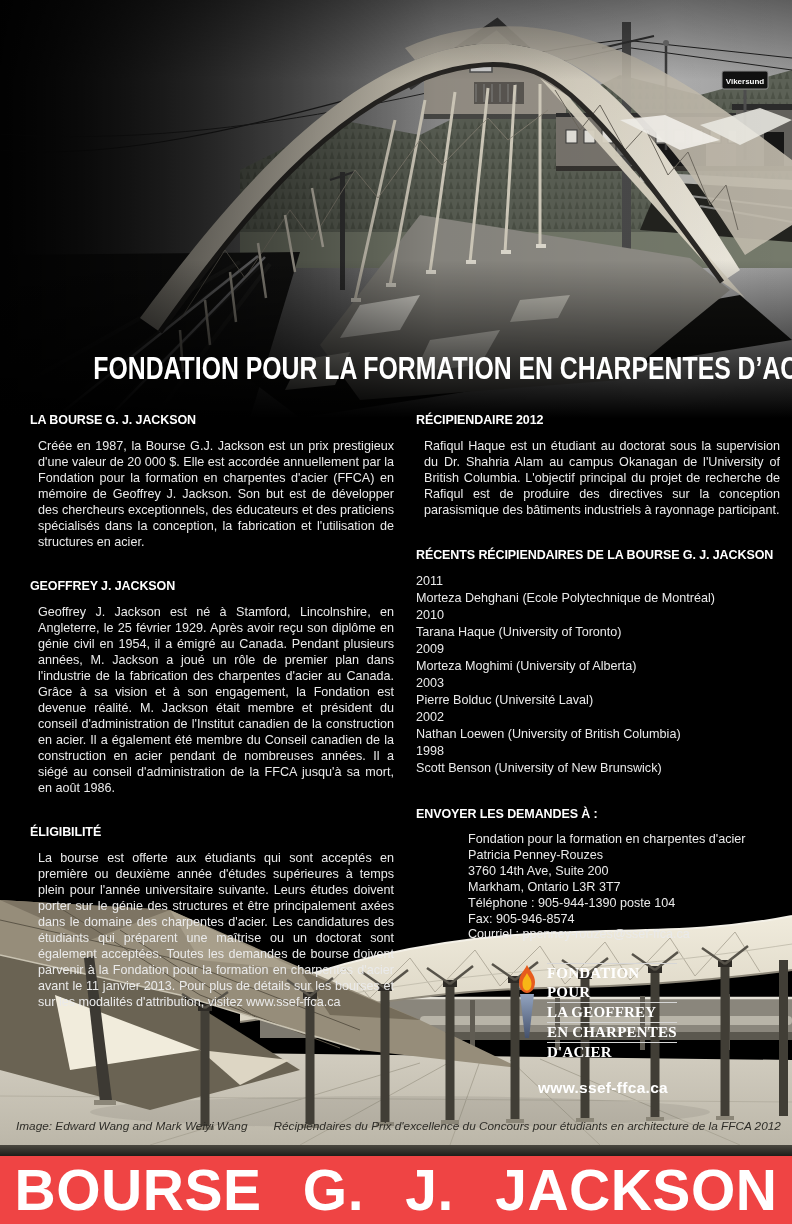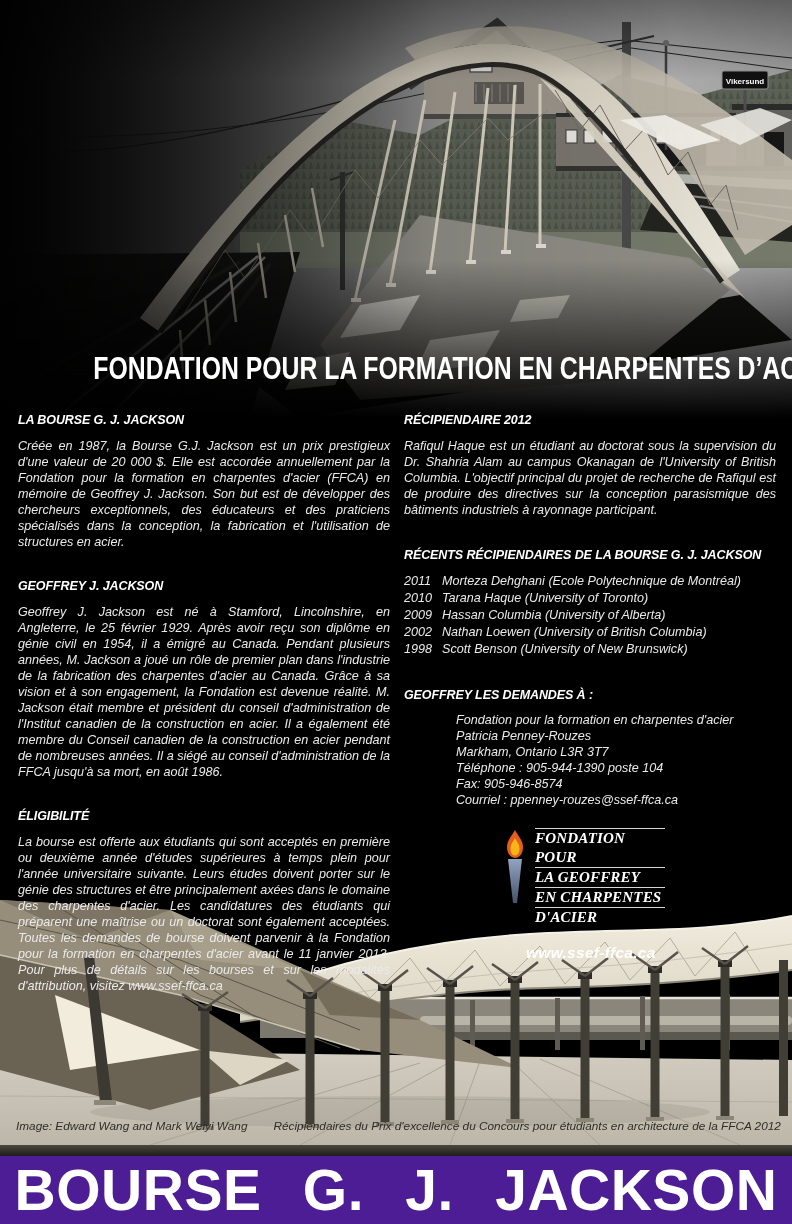--- a/index.html
+++ b/index.html
@@ -13,33 +13,33 @@
   .photo-top svg { display:block; }
 
   
   .title-band { position:absolute; top:351px; left:0; width:792px; text-align:center; z-index:5; }
   .title-band span {
     display:inline-block; white-space:nowrap; color:#fff; font-weight:bold;
     font-size:31px; letter-spacing:0px; transform:scaleX(0.8); transform-origin:center;
   }
 
   
-  .cols { position:absolute; top:413px; left:18px; width:758px; display:flex; gap:14px; z-index:4;font-style:italic; }
+  .cols { position:absolute; top:413px; left:30px; width:758px; display:flex; gap:14px; z-index:4; }
   .col { width:372px; }
   .sec-head {
     margin:0 0 10px 0; color:#fff; font-weight:bold; font-size:12.5px;
     line-height:15px; letter-spacing:-0.1px;
   }
   .body-text {
-    margin:0; color:#eaeaea; font-size:12.6px; line-height:16px; text-align:justify;
+    margin:8px; color:#eaeaea; font-size:12.6px; line-height:16px; text-align:justify;
   }
   .sec { margin-bottom:29px; }
   .sec-tight { margin-bottom:30px; }
 
-  .rec-row { display:flex; color:#eaeaea; font-size:12.6px; line-height:17px; }
+  .rec-row { display:flex; color:#eaeaea; font-size:12.6px; line-height:17px;flex-direction:column; }
   .rec-year { width:38px; flex:none; }
   .rec-name { flex:1; white-space:nowrap; }
   .rec-list { margin-bottom:30px; }
 
   .addr { margin-left:52px; color:#eaeaea; font-size:12.6px; line-height:15.9px; }
 
   
   .logo-wrap { display:flex; align-items:flex-start; margin:20px 0 0 100px; }
   .torch { width:22px; height:74px; margin:2px 9px 0 0; flex:none; }
   .logo-text { width:130px; }
@@ -56,21 +56,21 @@
   .caption {
     position:absolute; left:16px; bottom:12px; width:764px;
     display:flex; gap:26px; white-space:nowrap;
     font-style:italic; font-size:11.8px; color:#2e2d28;
   }
   .strip { position:absolute; top:1145px; left:0; width:792px; height:11px;
            background:linear-gradient(#4a4840,#1e1d19); }
 
   
   .banner {
-    position:absolute; top:1156px; left:0; width:792px; height:68px; background:#4c1d95;
+    position:absolute; top:1156px; left:0; width:792px; height:68px; background:#ef4444;
     display:flex; align-items:center; justify-content:center;
   }
   .banner span {
     color:#fff; font-weight:bold; font-size:57px; white-space:nowrap;
     letter-spacing:0.5px; word-spacing:25px;
   }
 </style>
 </head>
 <body>
 
@@ -255,38 +255,43 @@
           <div class="rec-row">
             <span class="rec-year">2011</span>
             <span class="rec-name">Morteza Dehghani (Ecole Polytechnique de Montréal)</span>
           </div>
           <div class="rec-row">
             <span class="rec-year">2010</span>
             <span class="rec-name">Tarana Haque (University of Toronto)</span>
           </div>
           <div class="rec-row">
             <span class="rec-year">2009</span>
-            <span class="rec-name">Hassan Columbia (University of Alberta)</span>
+            <span class="rec-name">Morteza Moghimi (University of Alberta)</span>
+          </div>
+          <div class="rec-row">
+            <span class="rec-year">2003</span>
+            <span class="rec-name">Pierre Bolduc (Université Laval)</span>
           </div>
           <div class="rec-row">
             <span class="rec-year">2002</span>
             <span class="rec-name">Nathan Loewen (University of British Columbia)</span>
           </div>
           <div class="rec-row">
             <span class="rec-year">1998</span>
             <span class="rec-name">Scott Benson (University of New Brunswick)</span>
           </div>
         </div>
       </div>
 
       <div>
-        <h3 class="sec-head">GEOFFREY LES DEMANDES À :</h3>
+        <h3 class="sec-head">ENVOYER LES DEMANDES À :</h3>
         <div class="addr">
           <div>Fondation pour la formation en charpentes d'acier</div>
           <div>Patricia Penney-Rouzes</div>
+          <div>3760 14th Ave, Suite 200</div>
           <div>Markham, Ontario L3R 3T7</div>
           <div>Téléphone : 905-944-1390 poste 104</div>
           <div>Fax: 905-946-8574</div>
           <div>Courriel : ppenney-rouzes@ssef-ffca.ca</div>
         </div>
       </div>
 
       <div class="logo-wrap">
         <svg class="torch" viewBox="0 0 22 74">
           <defs>

